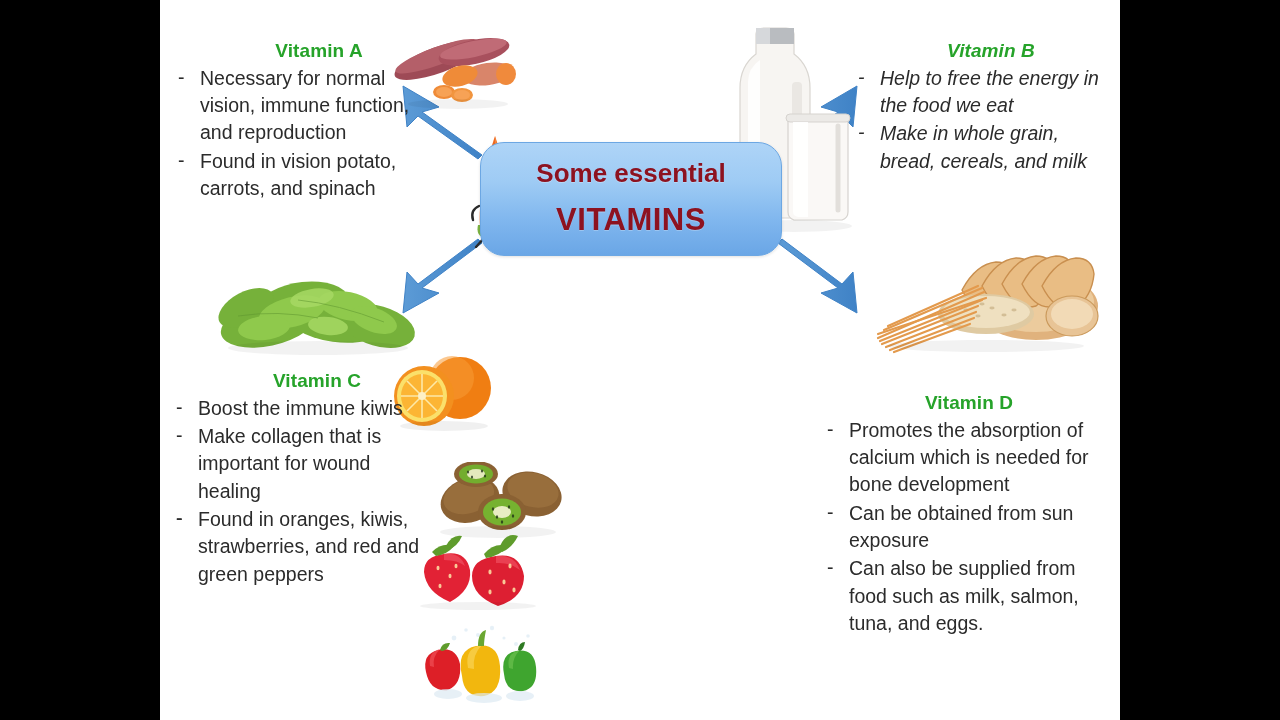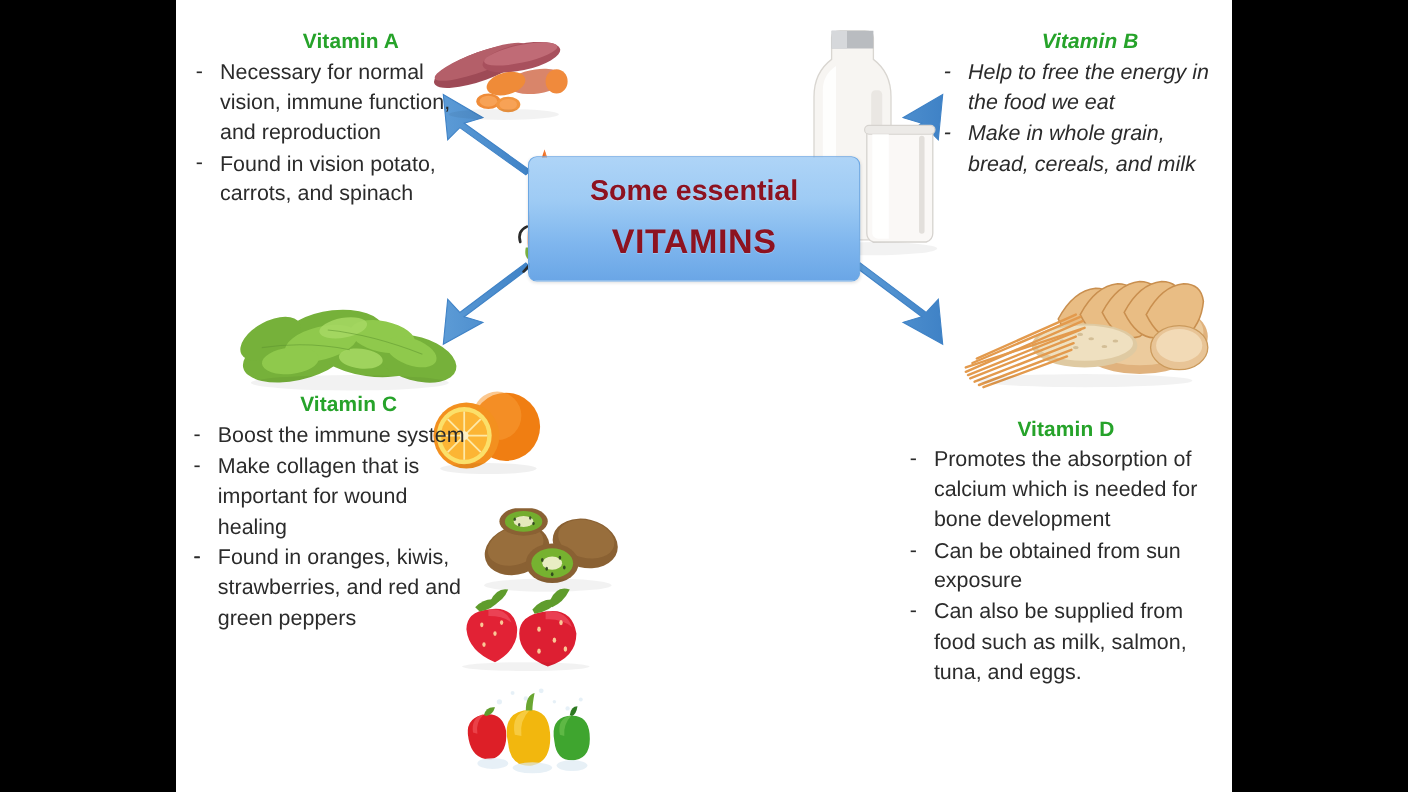--- a/index.html
+++ b/index.html
@@ -4,21 +4,21 @@
 <style>
   html,body{margin:0;padding:0;background:#000;}
   body{width:1280px;height:720px;overflow:hidden;font-family:"Liberation Sans",sans-serif;}
 
   #stage{position:relative;width:1280px;height:720px;background:#000;}
 
   
   #slide{position:absolute;left:160px;top:0;width:960px;height:720px;background:#ffffff;}
 
   
-  .vblock{position:absolute;}
+  .vblock{position:absolute;margin-top:12px;}
   .vtitle{
     color:#26a32a;font-weight:bold;font-size:19px;text-align:center;
     letter-spacing:.1px;margin:0 0 2px 0;line-height:1.2;
   }
   .vlist{list-style:none;margin:0;padding:0;}
   .vlist li{
     position:relative;color:#2b2b2b;font-size:19.5px;line-height:1.40;
     padding-left:30px;margin-bottom:1px;
   }
   .vlist li .dash{
@@ -30,21 +30,21 @@
   #blockB{left:690px;top:28px;width:260px;font-style:italic;}
   #blockB .vtitle{text-align:center;padding-left:22px;}
   #blockC{left:8px;top:358px;width:268px;}
   #blockC .vtitle{text-align:center;padding-left:30px;}
   #blockD{left:659px;top:380px;width:272px;}
   #blockD .vtitle{text-align:center;padding-left:28px;}
 
   
   #centerbox{
     position:absolute;left:320px;top:142px;width:300px;height:112px;
-    border-radius:8px;
+    border-radius:24px;
     background:linear-gradient(to bottom,#aed4f7 0%,#9ecbf4 35%,#7fb6ee 70%,#6aa6e6 100%);
     border:1px solid #6ca7e3;
     box-shadow:0 1px 3px rgba(0,0,0,.12);
     display:flex;flex-direction:column;align-items:center;justify-content:center;
   }
   #centerbox .l1{
     color:#8d1220;font-size:26px;font-weight:bold;line-height:1.15;
     text-shadow:0 1px 0 rgba(255,255,255,.25);
   }
   #centerbox .l2{
@@ -318,21 +318,21 @@
       <div class="vtitle">Vitamin B</div>
       <ul class="vlist">
         <li><span class="dash">-</span><span>Help to free the energy in the food we eat</span></li>
         <li><span class="dash">-</span><span>Make in whole grain, bread, cereals, and milk</span></li>
       </ul>
     </div>
 
     <div class="vblock" id="blockC">
       <div class="vtitle">Vitamin C</div>
       <ul class="vlist">
-        <li><span class="dash">-</span><span>Boost the immune system</span></li>
+        <li><span class="dash">-</span><span>Boost the immune kiwis</span></li>
         <li><span class="dash">-</span><span>Make collagen that is important for wound healing</span></li>
         <li><span class="dash">-</span></li>
         <li><span class="dash">-</span><span>Found in oranges, kiwis, strawberries, and red and green peppers</span></li>
       </ul>
     </div>
 
     <div class="vblock" id="blockD">
       <div class="vtitle">Vitamin D</div>
       <ul class="vlist">
         <li><span class="dash">-</span><span>Promotes the absorption of calcium which is needed for bone development</span></li>

